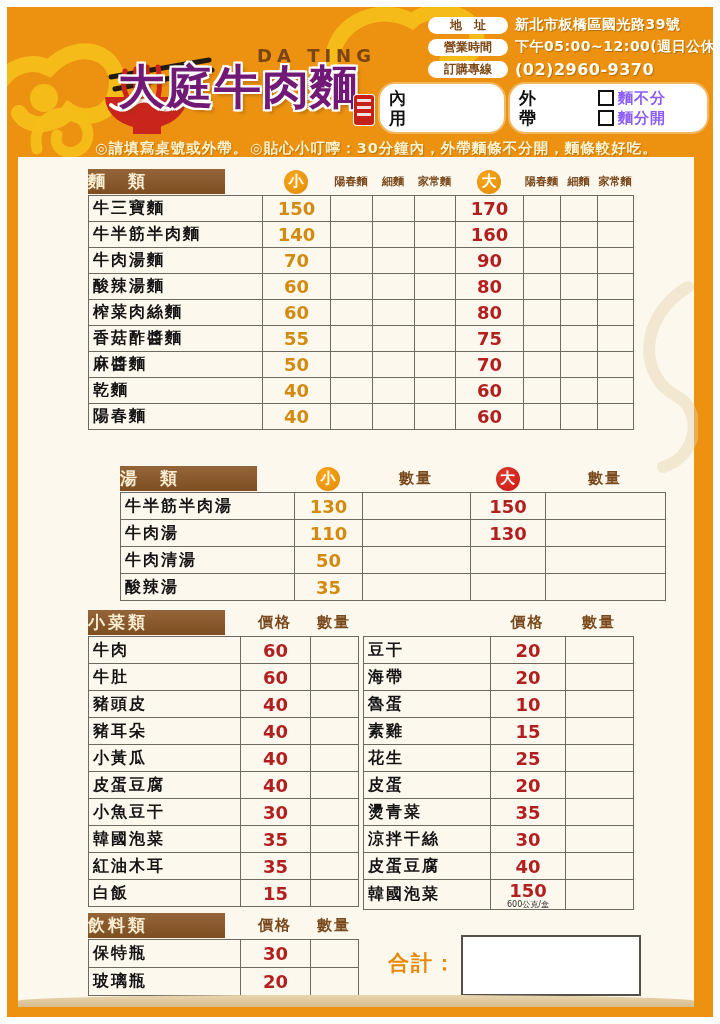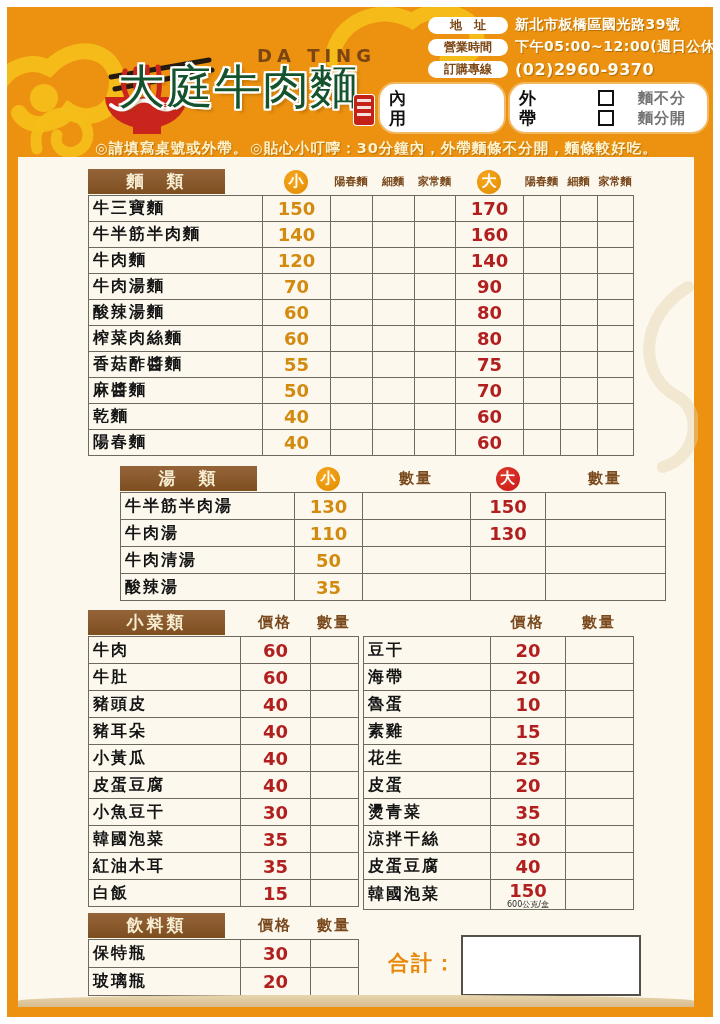--- a/index.html
+++ b/index.html
@@ -6,44 +6,44 @@
   body{width:720px;height:1024px;background:#ffffff;font-family:"DejaVu Sans","Liberation Sans",sans-serif;position:relative;overflow:hidden;}
   .page{position:absolute;left:7px;top:7px;width:706px;height:1010px;background:#EC9210;overflow:hidden;}
   .cloud{position:absolute;opacity:.95;}
   
   .contact{position:absolute;left:421px;top:5px;width:282px;}
   .contact-row{display:flex;align-items:center;margin-top:4px;height:18px;}
   .pill{width:80px;height:17px;line-height:17px;background:#fff;border-radius:9px;color:#7B4512;font-weight:bold;font-size:12px;text-align:center;flex:0 0 auto;}
   .cval{margin-left:7px;color:#FFFDF2;font-weight:bold;font-size:14px;letter-spacing:.5px;text-shadow:1px 1px 1px rgba(130,75,0,.55);white-space:nowrap;}
   .cval.phone{font-size:16px;}
   .da-ting{position:absolute;left:250px;top:26px;color:#7B4512;font-weight:bold;font-size:18px;letter-spacing:5px;text-transform:uppercase;margin-top:12px;}
-  .brand{position:absolute;left:111px;top:49px;font-size:47px;font-weight:normal;color:#14532d;letter-spacing:1px;white-space:nowrap;
+  .brand{position:absolute;left:111px;top:49px;font-size:47px;font-weight:bold;color:#701a75;letter-spacing:1px;white-space:nowrap;
     text-shadow:-2px 0 #fff,2px 0 #fff,0 -2px #fff,0 2px #fff,-2px -2px #fff,2px 2px #fff,-2px 2px #fff,2px -2px #fff,4px 4px 3px rgba(120,70,0,.35);}
   .seal{position:absolute;left:347px;top:88px;width:20px;height:30px;background:#C42218;border-radius:3px;box-shadow:0 0 0 1px #fff;}
   .seal i{display:block;margin:4px 3px 0;height:3px;background:rgba(255,255,255,.85);}
   .logo{position:absolute;left:88px;top:46px;width:122px;height:84px;}
   .whitebox{position:absolute;background:#fff;border-radius:15px;box-shadow:0 0 0 2px rgba(255,255,255,.35);}
   .box-din{left:373px;top:77px;width:124px;height:48px;}
   .box-out{left:503px;top:77px;width:197px;height:48px;}
   .vlab{position:absolute;left:9px;top:4px;width:19px;font-size:17px;line-height:1.18;font-weight:bold;color:#111;word-break:break-all;letter-spacing:0;}
   .cb-col{position:absolute;left:88px;top:4px;}
-  .cb-line{display:flex;align-items:center;height:20px;font-size:15px;font-weight:bold;color:#737373;letter-spacing:1px;gap:20px;}
+  .cb-line{display:flex;align-items:center;height:20px;font-size:15px;font-weight:bold;color:#8b5cf6;letter-spacing:1px;}
   .cb{display:inline-block;width:12px;height:12px;border:2px solid #111;background:#fff;margin-right:4px;flex:0 0 auto;}
   .notes{position:absolute;left:0;top:132px;width:706px;height:18px;font-size:14.5px;font-weight:bold;color:#FFF3CE;letter-spacing:1px;text-shadow:1px 1px 1px rgba(150,90,0,.55);white-space:nowrap;}
   .note-l{position:absolute;left:88px;}
   .note-r{position:absolute;left:243px;}
   
   .card{position:absolute;left:11px;top:150px;width:676px;height:850px;background:#FCF8EE;}
   .card .bgcurl{position:absolute;opacity:.45;}
   .band{position:absolute;left:0;bottom:0;width:676px;height:12px;background:linear-gradient(#E9D6AE,#D7BC8F);border-radius:100% 100% 0 0/14px;}
   .sec{position:absolute;}
   .thead{display:flex;align-items:center;height:27px;}
   .hc{display:flex;align-items:center;justify-content:center;flex:0 0 auto;}
   .hc.left{justify-content:flex-start;}
-  .sec-title{width:137px;height:25px;line-height:25px;text-align:center;background:linear-gradient(#95653a,#7d4e1f);color:#F7EDD3;font-weight:bold;font-size:17px;letter-spacing:3px;}
+  .sec-title{width:137px;height:25px;line-height:25px;text-align:left;background:linear-gradient(#95653a,#7d4e1f);color:#F7EDD3;font-weight:bold;font-size:17px;letter-spacing:3px;}
   .circle{width:24px;height:24px;border-radius:50%;background:radial-gradient(circle at 40% 35%,#F7A81F,#E08A00);color:#fff;font-weight:bold;font-size:15px;display:flex;align-items:center;justify-content:center;}
   .circle.red{background:radial-gradient(circle at 40% 35%,#E03A2A,#C81616);}
   .sublbl{color:#7A4A1E;font-weight:bold;font-size:11px;letter-spacing:0;}
   .collbl{color:#7A4A1E;font-weight:bold;font-size:15px;letter-spacing:2px;}
   table.grid{border-collapse:collapse;table-layout:fixed;background:transparent;}
   table.grid td{border:1px solid #6e6a60;padding:0 4px;overflow:hidden;}
   td.name{font-size:16px;font-weight:bold;color:#141414;letter-spacing:2px;white-space:nowrap;}
   td.pr{text-align:center;font-weight:bold;font-size:18px;padding:0;}
   td.pr.sm{color:#D28A0F;}
   td.pr.lg{color:#B11F1F;}
@@ -177,31 +177,20 @@
               <td class="pr sm">140</td>
               <td class="qty"></td>
               <td class="qty"></td>
               <td class="qty"></td>
               <td class="pr lg thick">160</td>
               <td class="qty"></td>
               <td class="qty"></td>
               <td class="qty"></td>
             </tr>
             <tr>
-              <td class="name">牛肉麵</td>
-              <td class="pr sm">120</td>
-              <td class="qty"></td>
-              <td class="qty"></td>
-              <td class="qty"></td>
-              <td class="pr lg thick">140</td>
-              <td class="qty"></td>
-              <td class="qty"></td>
-              <td class="qty"></td>
-            </tr>
-            <tr>
               <td class="name">牛肉湯麵</td>
               <td class="pr sm">70</td>
               <td class="qty"></td>
               <td class="qty"></td>
               <td class="qty"></td>
               <td class="pr lg thick">90</td>
               <td class="qty"></td>
               <td class="qty"></td>
               <td class="qty"></td>
             </tr>

